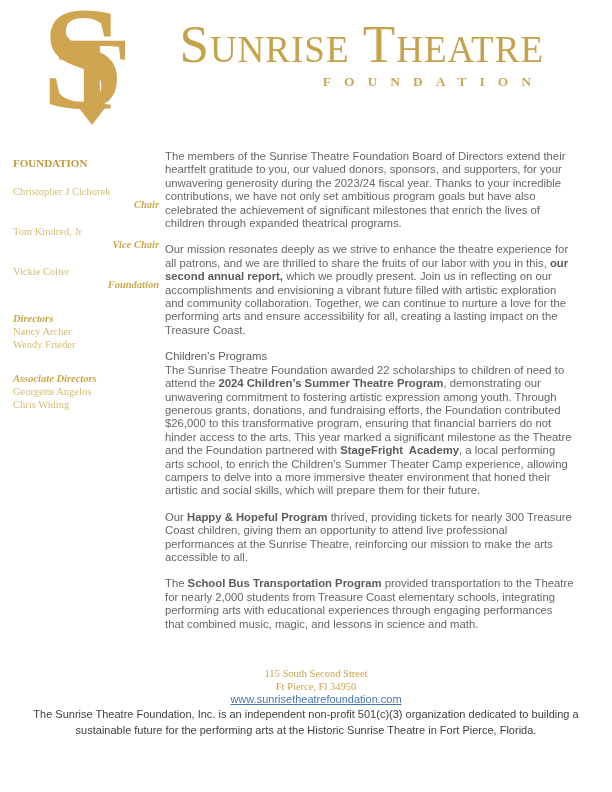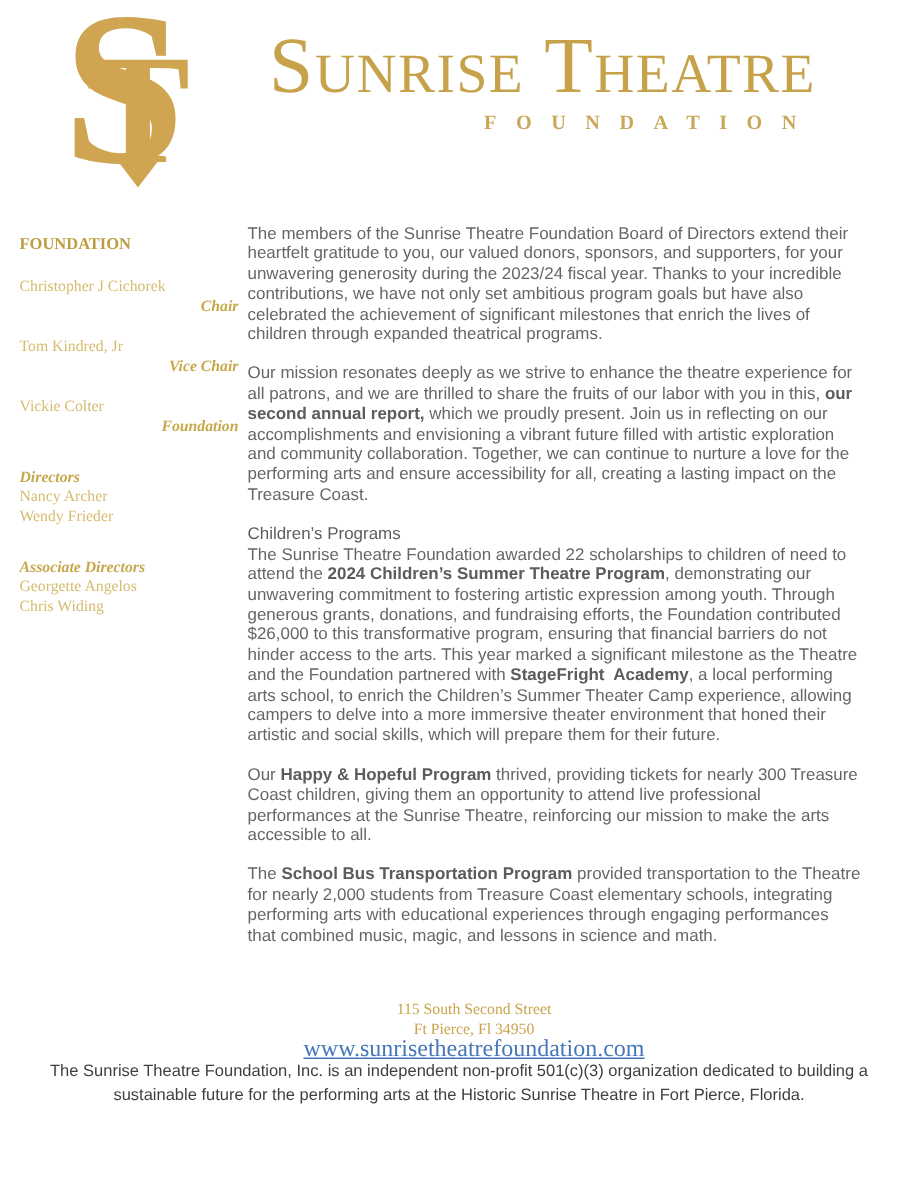--- a/index.html
+++ b/index.html
@@ -47,21 +47,21 @@
   }
   .main p { margin:0 12px 13px 0; }
   .main .b { font-weight:bold; color:#5c5c5c; }
   .sec-heading { font-weight:normal; color:#5c5c5c; margin:0; }
 
   
   .addr-block {
     position:absolute; left:0; top:667px; width:632px; text-align:center;
     font-family:"Liberation Serif", serif; font-size:10.5px; line-height:13px;
   }
-  .site-link { font-family:Liberation Serif, serif; font-size:16px; text-decoration:underline; }
+  .site-link { font-family:Liberation Sans, sans-serif; font-size:11px; text-decoration:underline; }
   .legal {
     position:absolute; left:16px; top:707px; width:580px; text-align:center;
     font-size:11px; line-height:15.5px; color:#3f3f3f;
   }
 </style>
 </head>
 <body>
 
 <div class="page">
 

